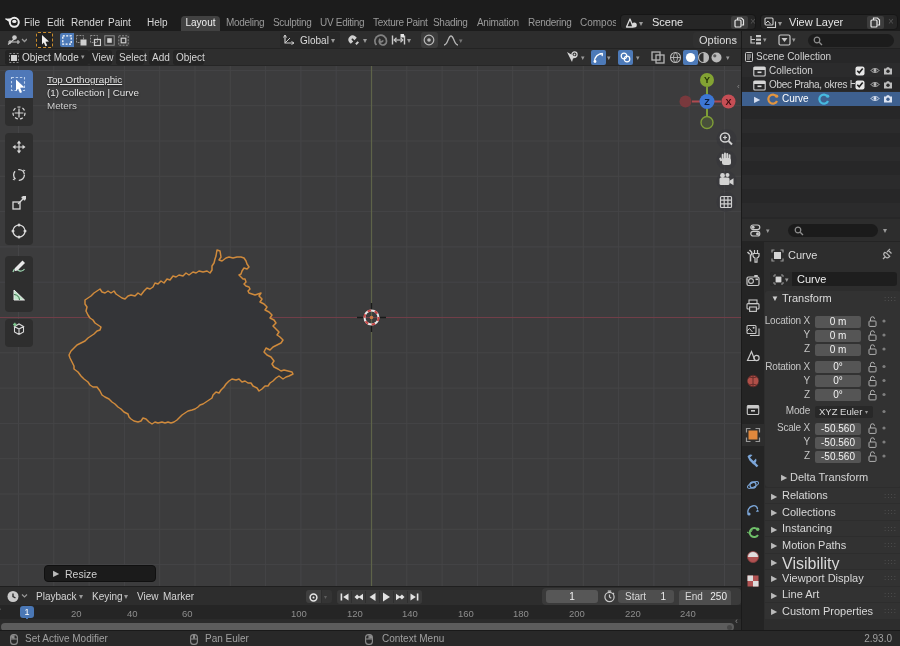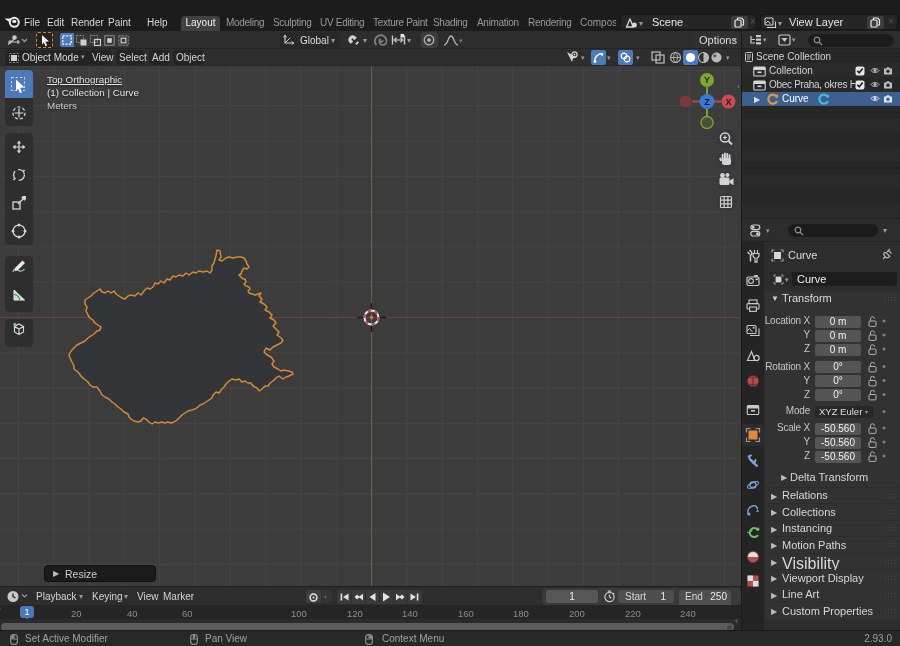--- a/index.html
+++ b/index.html
@@ -789,21 +789,21 @@
       <rect x="0.6" y="0.6" width="6.8" height="9.8" rx="3" fill="none" stroke="#8e8e8e" stroke-width="1.1"></rect>
       <path d="M0.6 5 h6.8 M4 0.6 V5" stroke="#8e8e8e" stroke-width="1"></path>
       <rect x="1.2" y="1.2" width="2.8" height="3.4" rx="1.2" fill="#8e8e8e"></rect>
     </svg>
     <div class="abs t10" style="left:25px;top:2px;color:#a0a0a0;">Set Active Modifier</div>
     <svg class="abs" style="left:190px;top:2.5px;" width="8" height="11" viewBox="0 0 8 11">
       <rect x="0.6" y="0.6" width="6.8" height="9.8" rx="3" fill="none" stroke="#8e8e8e" stroke-width="1.1"></rect>
       <path d="M0.6 5 h6.8 M4 0.6 V5" stroke="#8e8e8e" stroke-width="1"></path>
       <rect x="2.9" y="1.0" width="2.2" height="3.6" rx="1.1" fill="#8e8e8e"></rect>
     </svg>
-    <div class="abs t10" style="left:205px;top:2px;color:#a0a0a0;">Pan View</div>
+    <div class="abs t10" style="left:205px;top:2px;color:#a0a0a0;">Pan Euler</div>
     <svg class="abs" style="left:365px;top:2.5px;" width="8" height="11" viewBox="0 0 8 11">
       <rect x="0.6" y="0.6" width="6.8" height="9.8" rx="3" fill="none" stroke="#8e8e8e" stroke-width="1.1"></rect>
       <path d="M0.6 5 h6.8 M4 0.6 V5" stroke="#8e8e8e" stroke-width="1"></path>
       <rect x="4.2" y="1.2" width="2.8" height="3.4" rx="1.2" fill="#8e8e8e"></rect>
     </svg>
     <div class="abs t10" style="left:382px;top:2px;color:#a0a0a0;">Context Menu</div>
     <div class="abs t10" style="right:8px;top:2px;color:#a0a0a0;text-align:right;">2.93.0</div>
   </div>
 
 </body></html>

